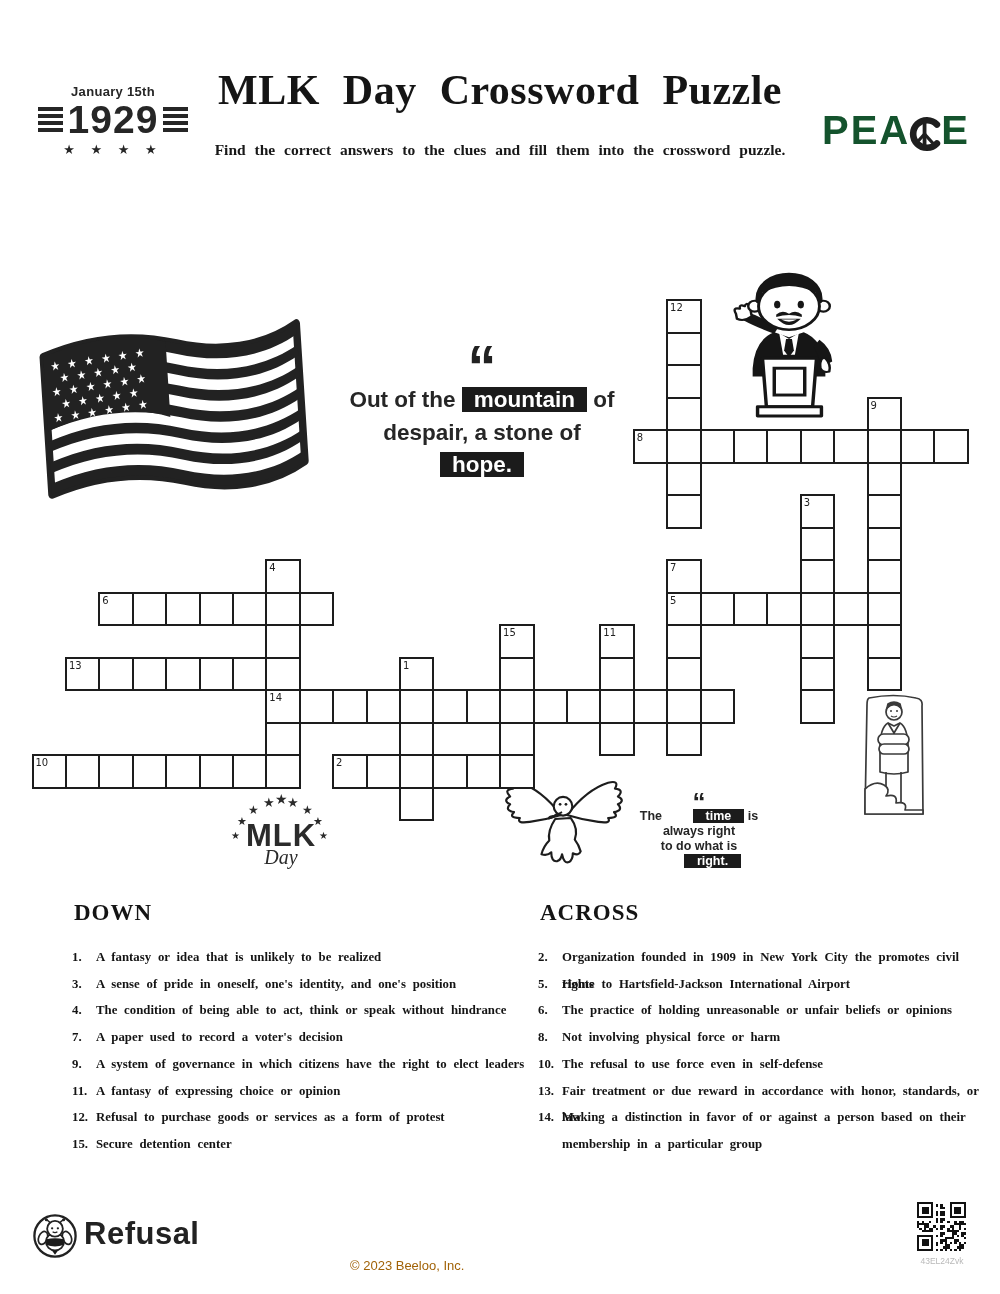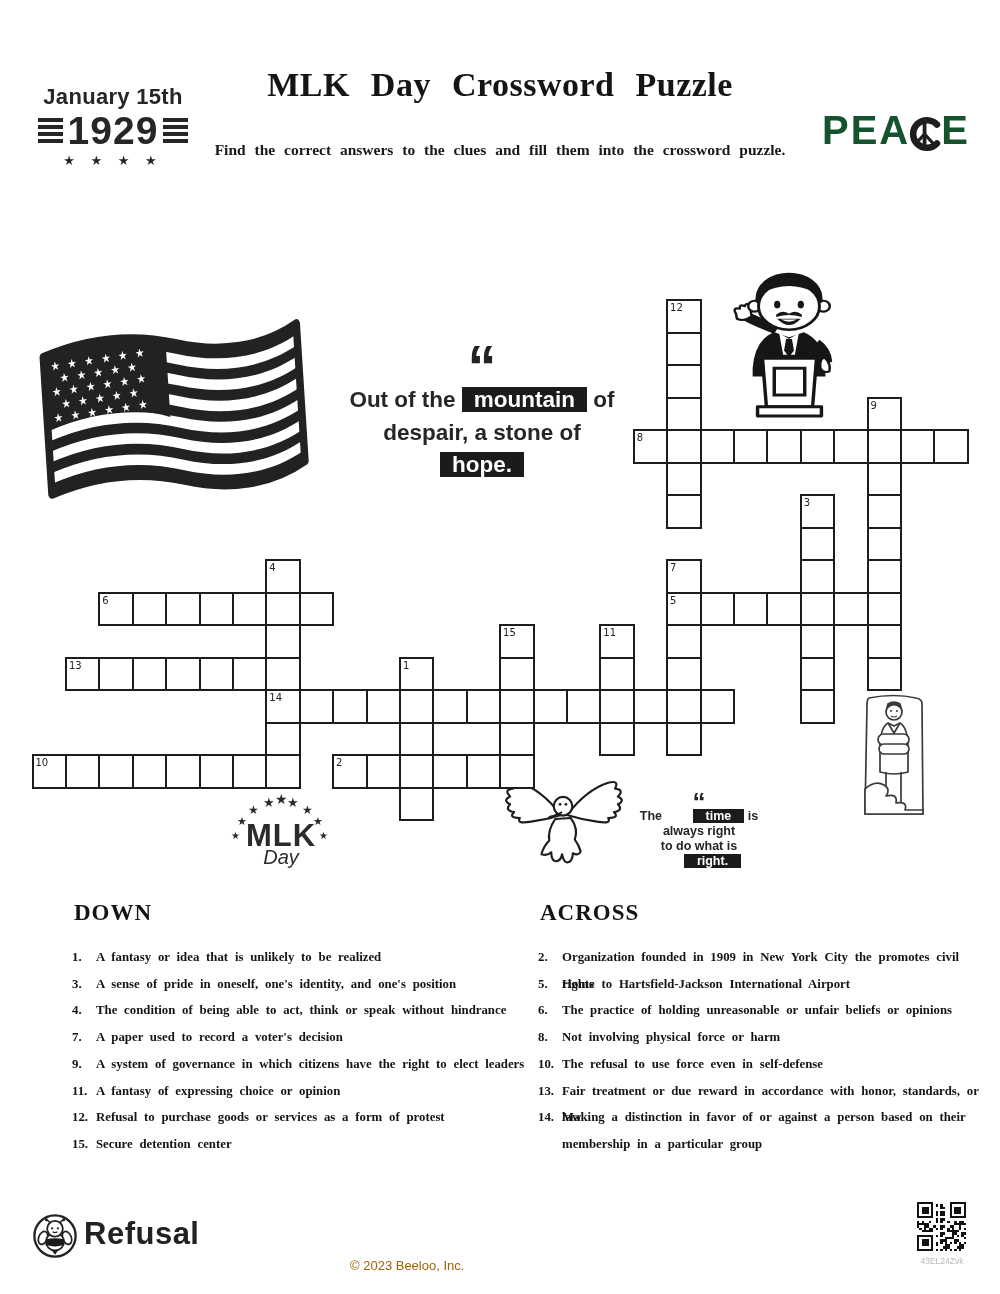--- a/index.html
+++ b/index.html
@@ -2,28 +2,28 @@
 <html><head>
 <meta charset="utf-8">
 <style>
   html,body{margin:0;padding:0;background:#fff;}
   .page{position:relative;width:1000px;height:1294px;background:#fff;overflow:hidden;
         font-family:"Liberation Sans",sans-serif;color:#1d1d1d;}
   .abs{position:absolute;}
 
   
   .date-badge{left:38px;top:84px;width:150px;text-align:center;color:#262626;}
-  .date-label{font-size:22px;font-weight:700;letter-spacing:.3px;}
+  .date-label{font-size:13px;font-weight:700;letter-spacing:.3px;}
   .year-row{display:flex;align-items:center;justify-content:center;gap:5px;margin-top:1px;}
   .bars{width:36px;height:25px;background:repeating-linear-gradient(#262626 0 4px,transparent 4px 7px);}
   .year{font-size:39px;font-weight:800;letter-spacing:1px;line-height:1;}
   .hstars{font-size:13px;letter-spacing:6px;margin-top:3px;color:#262626;}
 
   .page-title{left:150px;top:66px;width:700px;text-align:center;
-    font-family:"Liberation Serif",serif;font-size:34px;font-weight:700;
+    font-family:"Liberation Serif",serif;font-size:42px;font-weight:700;
     word-spacing:12px;letter-spacing:.5px;color:#151515;}
   .subtitle{left:180px;top:141px;width:640px;text-align:center;
     font-family:"Liberation Serif",serif;font-size:15.5px;font-weight:700;word-spacing:5px;color:#181818;}
 
   .peace{left:810px;top:108px;display:flex;align-items:flex-end;
     font-size:40px;font-weight:800;letter-spacing:2px;color:#14532d;margin-left:12px;}
 
   
   .quote-main{left:332px;top:348px;width:300px;text-align:center;}
   .qmark-big{font-size:58px;line-height:36px;font-weight:700;color:#222;font-family:"Liberation Sans",sans-serif;}
@@ -38,21 +38,21 @@
   
   .cell{position:absolute;background:#fff;border:2.2px solid #1d1d1d;box-sizing:border-box;z-index:2;}
   .cell-num{position:absolute;z-index:4;font-family:"DejaVu Sans",sans-serif;font-size:10px;color:#222;line-height:10px;}
 
   
   .mlk-badge{left:230px;top:797px;width:102px;height:78px;color:#2b2b2b;}
   .mlk-star{position:absolute;line-height:1;}
   .mlk-title{position:absolute;left:0;top:21px;width:102px;text-align:center;
     font-size:31px;font-weight:800;letter-spacing:1px;}
   .mlk-sub{position:absolute;left:0;top:49px;width:102px;text-align:center;
-    font-family:Liberation Sans, sans-serif;font-style:italic;font-size:20px;}
+    font-family:Liberation Serif, serif;font-style:italic;font-size:20px;}
 
   
   .clue-head{font-family:"Liberation Serif",serif;font-size:23px;font-weight:700;letter-spacing:1px;color:#141414;}
   .clue-col{width:455px;}
   .clue-row{position:absolute;display:flex;width:100%;}
   .clue-num{flex:0 0 24px;font-family:"Liberation Serif",serif;font-size:12.8px;font-weight:700;line-height:26.5px;color:#141414;}
   .clue-text{flex:1;font-family:"Liberation Serif",serif;font-size:12.8px;font-weight:700;
     line-height:26.5px;word-spacing:.28em;color:#141414;}
 
   

